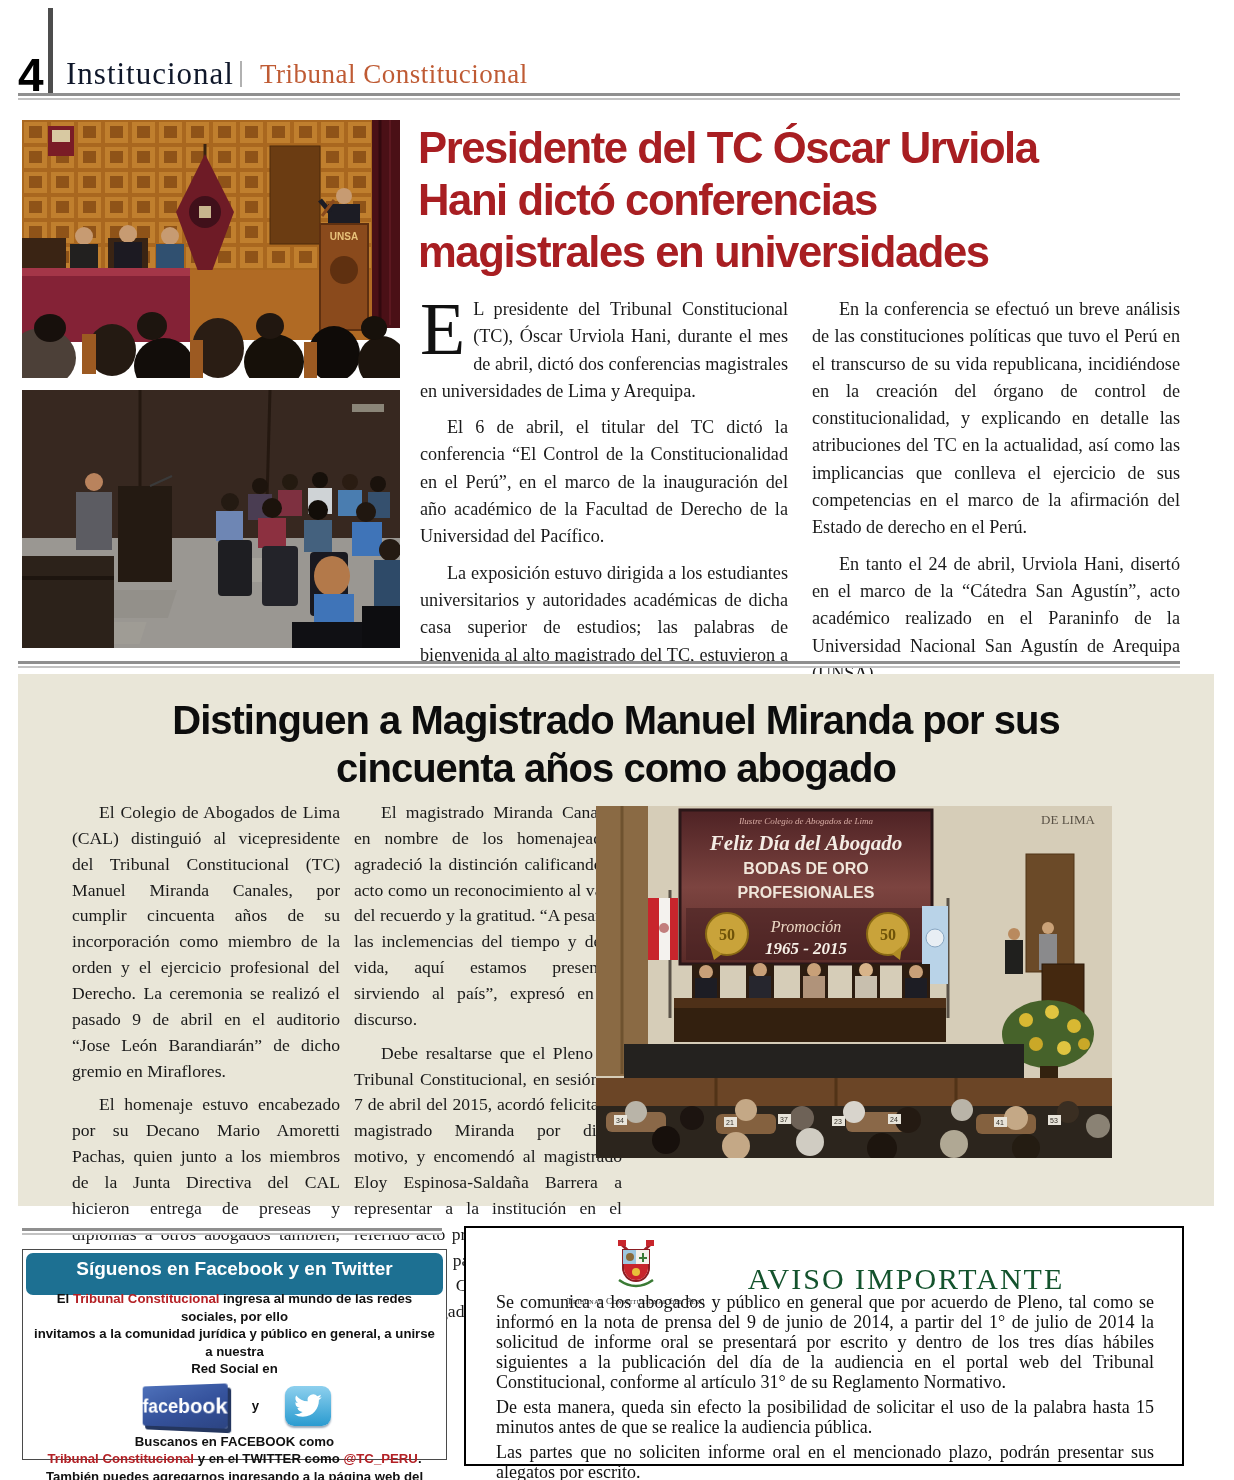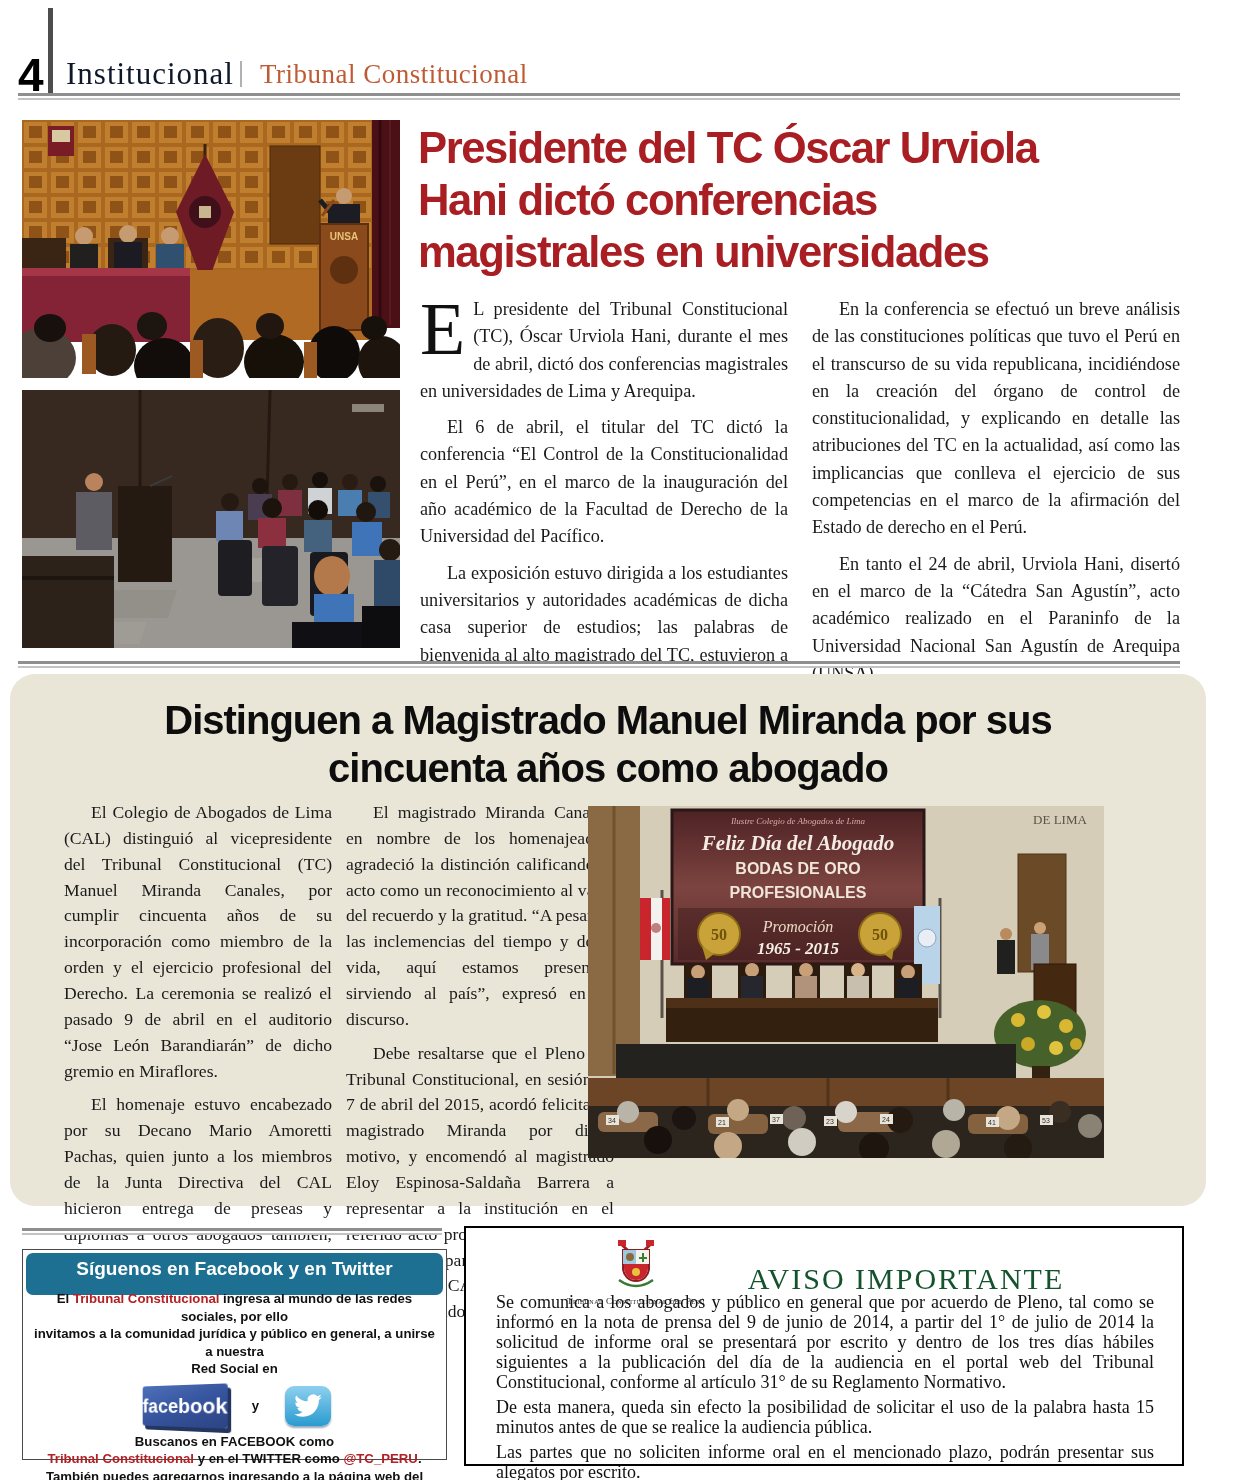--- a/index.html
+++ b/index.html
@@ -26,21 +26,21 @@
   .photo1{left:22px;top:120px;width:378px;height:258px;}
   .photo2{left:22px;top:390px;width:378px;height:258px;}
   .a1col{width:368px;font-size:18.2px;line-height:1.5;text-align:justify;}
   .a1col1{left:420px;top:296px;}
   .a1col2{left:812px;top:296px;}
   .a1col p{margin:0 0 9px 0;text-indent:27px;}
   .a1col p.first{text-indent:0;}
   .dropcap{float:left;font-size:74px;line-height:58px;padding:4px 8px 0 0;color:#111;}
 
   
-  .panel{left:10px;top:674px;width:1196px;height:532px;background:#e9e6d8;border-radius:25px;}
+  .panel{left:18px;top:674px;width:1196px;height:532px;background:#e9e6d8;}
   .a2-headline{position:absolute;left:0;top:22px;width:100%;text-align:center;
      font-family:"Liberation Sans",sans-serif;font-weight:bold;font-size:40px;line-height:1.2;
      color:#0d0d0d;letter-spacing:-1px;}
   .a2col{position:absolute;width:268px;font-size:17.6px;line-height:1.47;text-align:justify;margin-left:36px;}
   .a2col p{margin:0 0 8px 0;text-indent:27px;}
   .a2col1{left:18px;top:126px;}
   .a2col2{left:300px;top:126px;}
   .photo3{position:absolute;left:578px;top:132px;width:516px;height:352px;}
 
   

